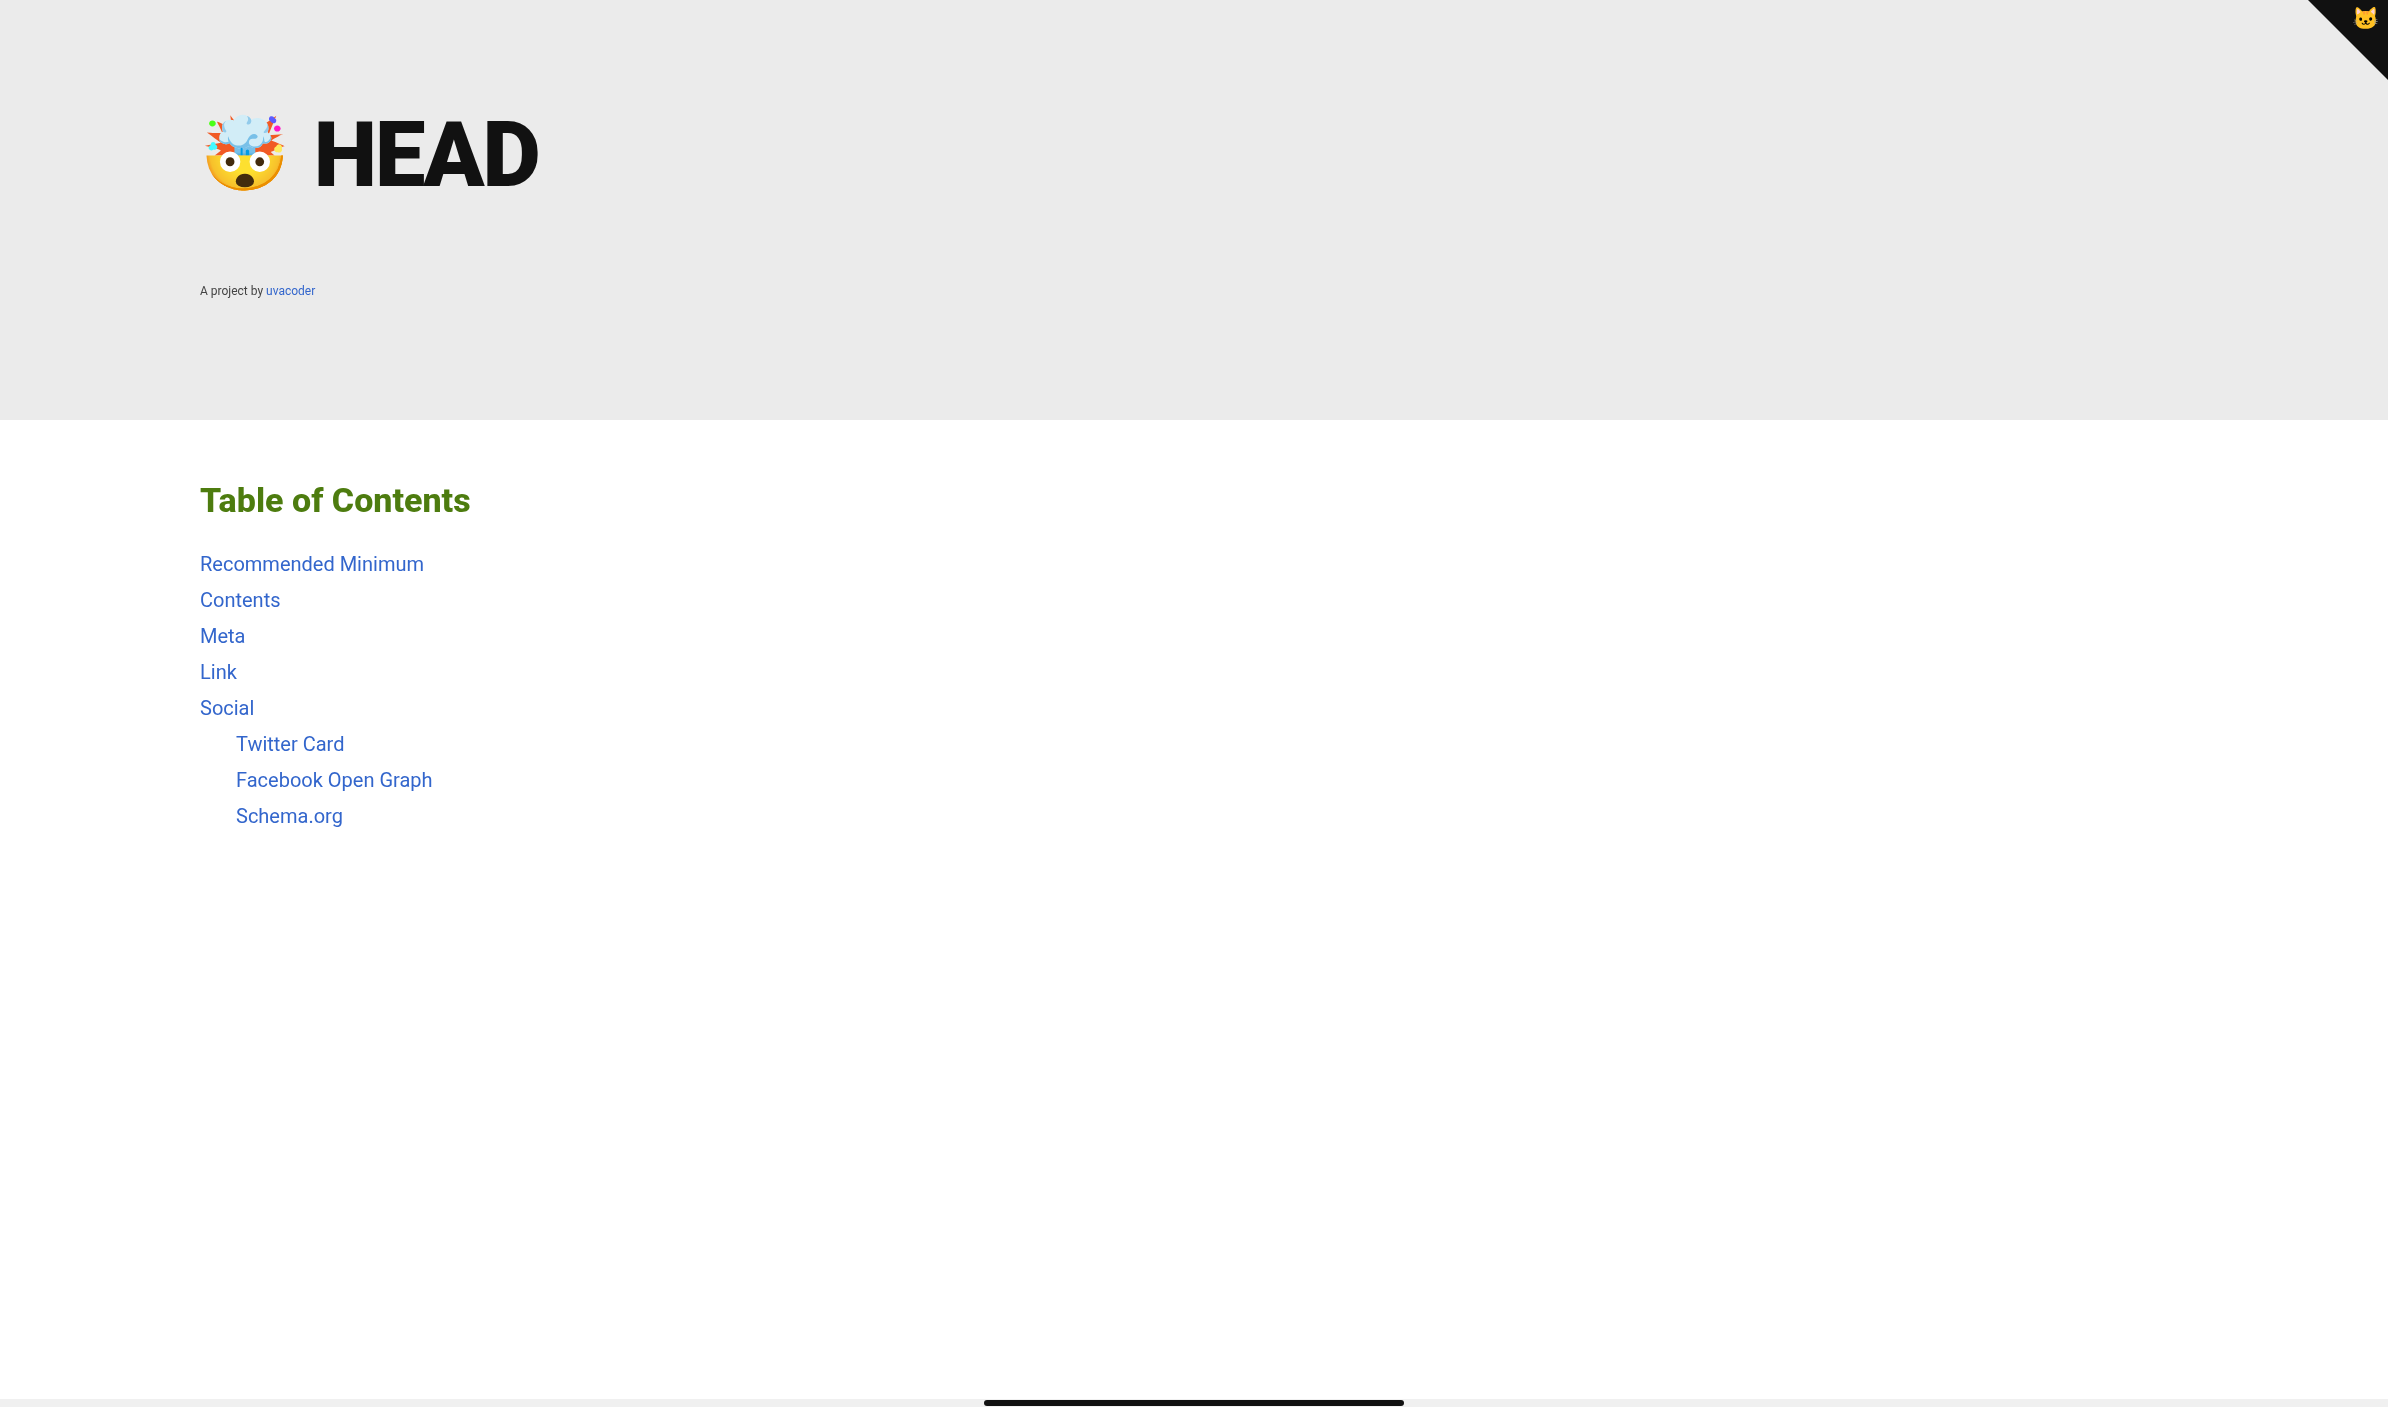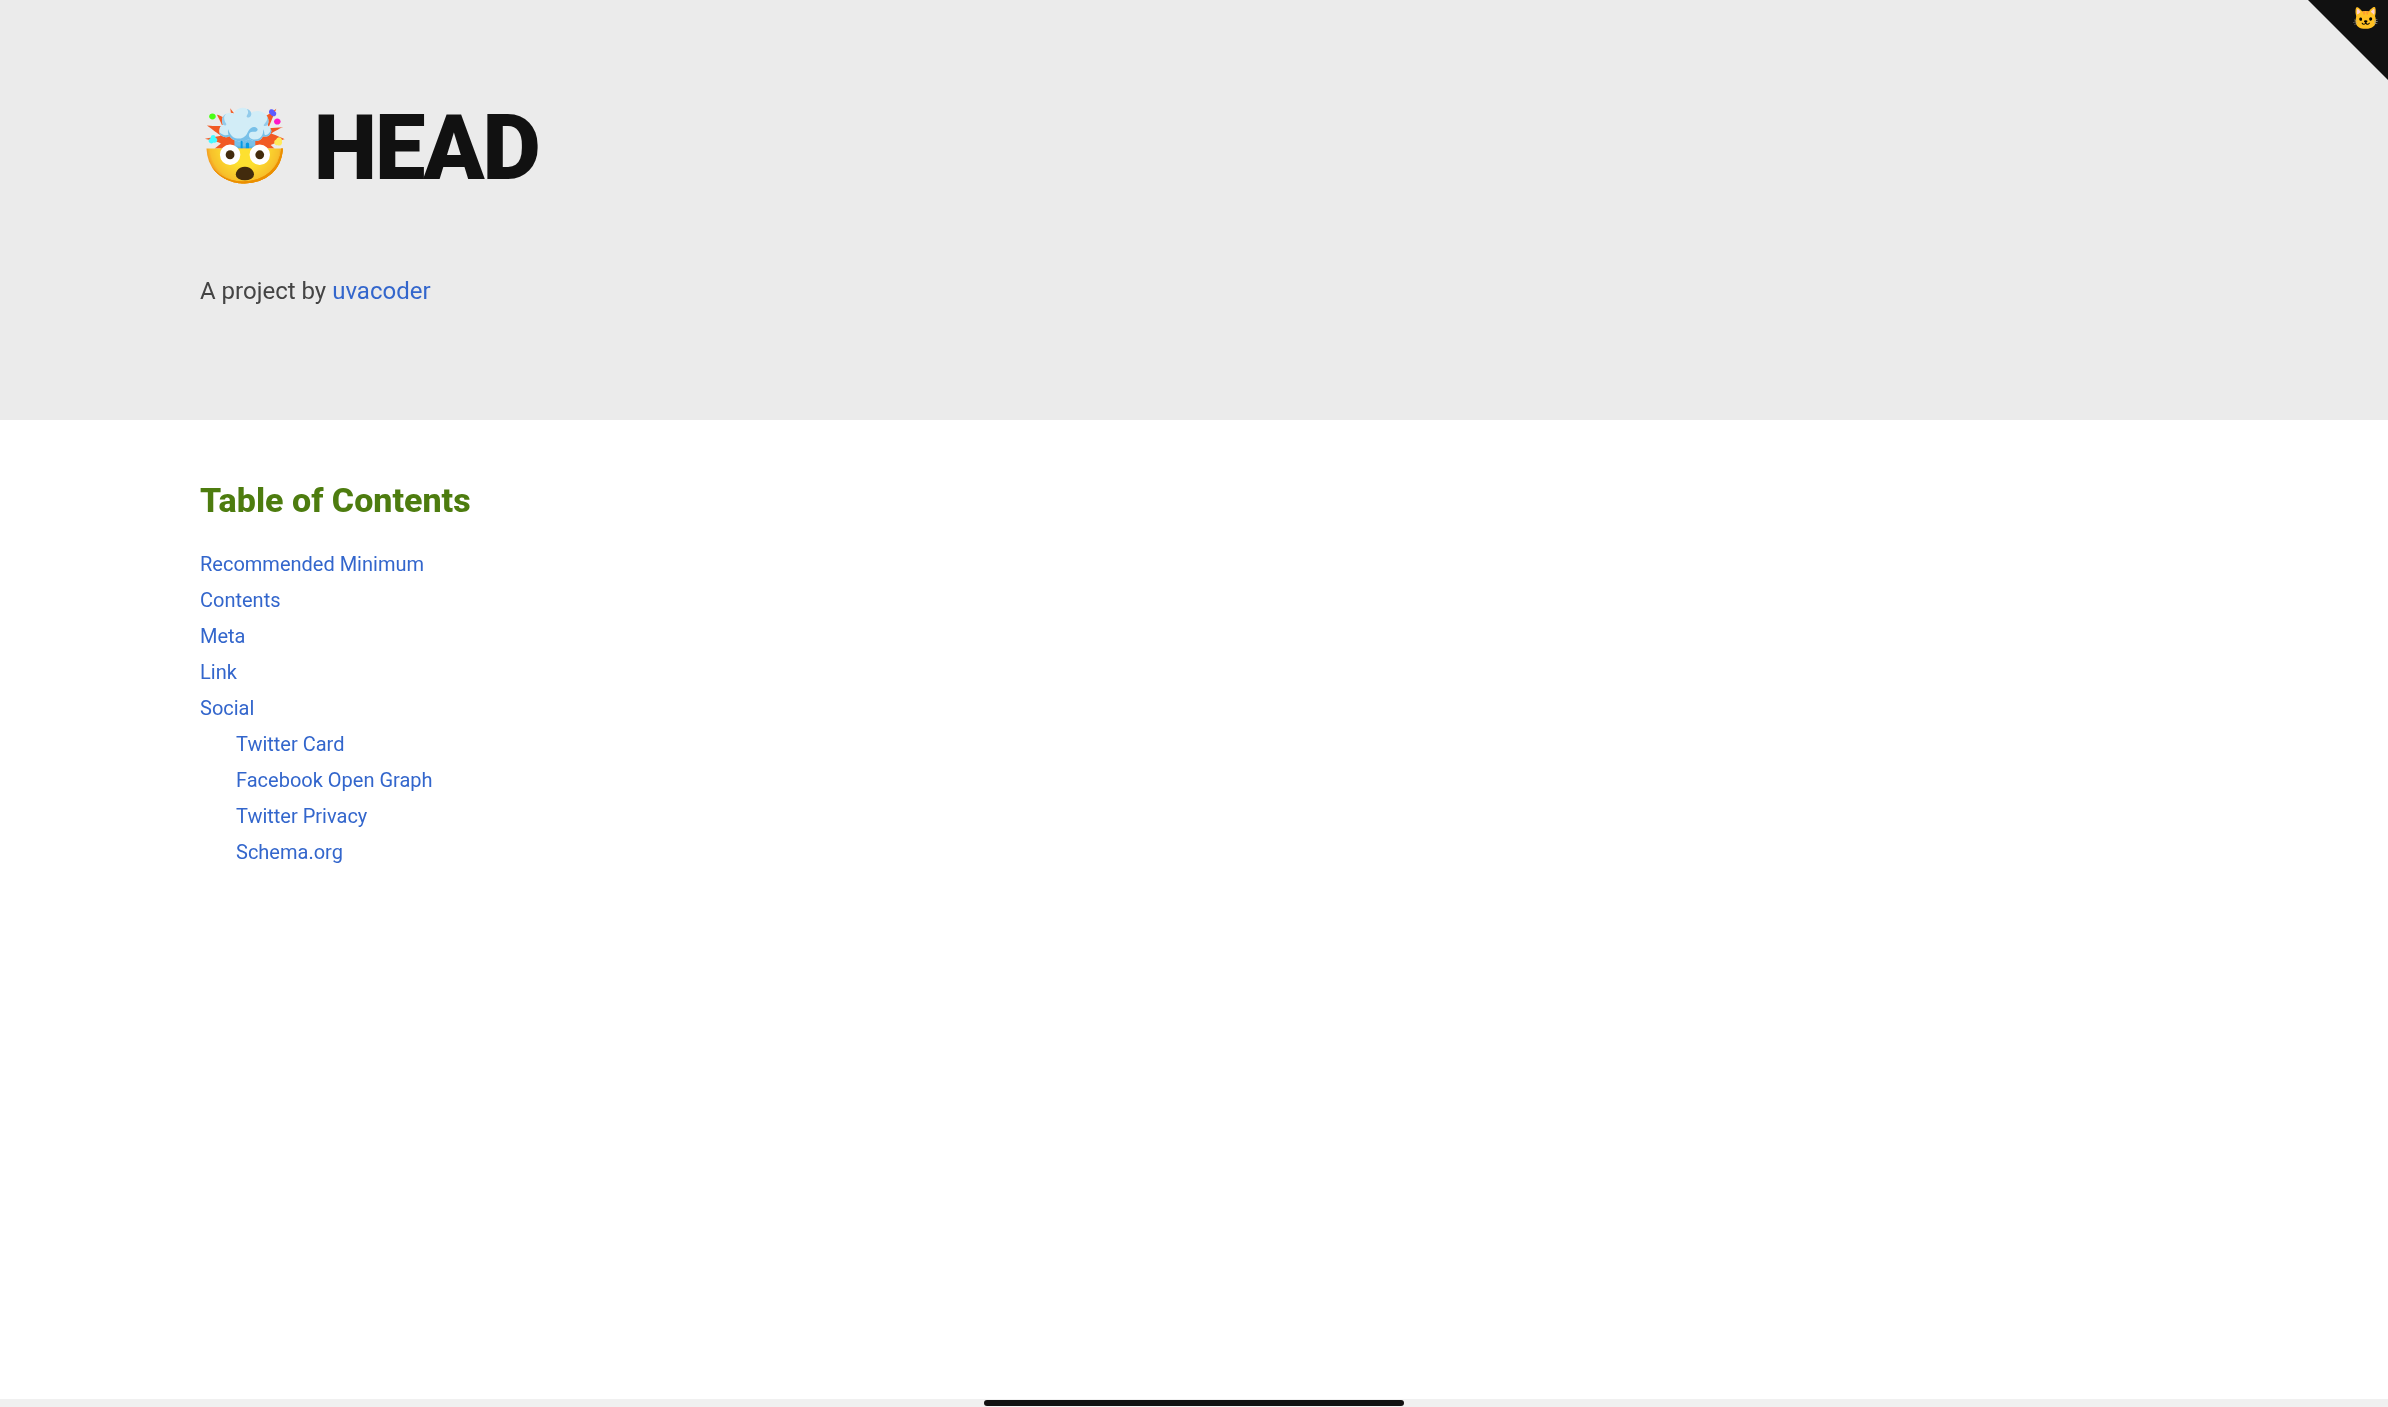--- a/index.html
+++ b/index.html
@@ -45,21 +45,21 @@
     }
 
     .hero-subtitle {
       font-size: 26px;
       font-weight: 700;
       color: #111111;
       margin-bottom: 20px;
     }
 
     .hero-project {
-      font-size: 24px;
+      font-size: 12px;
       color: #444444;
       margin-top: 16px;
     }
 
     .hero-project a {
       color: #3366cc;
       text-decoration: none;
     }
 
     
@@ -161,20 +161,19 @@
 
   <ul class="toc-list">
 
   <li><a href="#recommended-minimum">Recommended Minimum</a></li>
       <li><a href="#elements">Contents</a></li>
       <li><a href="#meta">Meta</a></li>
       <li><a href="#link">Link</a></li>
       <li><a href="#social">Social</a></li>
       <li class="sub-item"><a href="#twitter-card">Twitter Card</a></li>
       <li class="sub-item"><a href="#facebook-open-graph">Facebook Open Graph</a></li>
-      <li class="sub-item"><a href="#twitter-privacy">Twitter Privacy</a></li>
       <li class="sub-item"><a href="#schema-org">Schema.org</a></li>
     </ul>
 </section>
 
 <div class="bottom-bar">
   <div class="scroll-thumb"></div>
 </div>
 
 </body></html>

